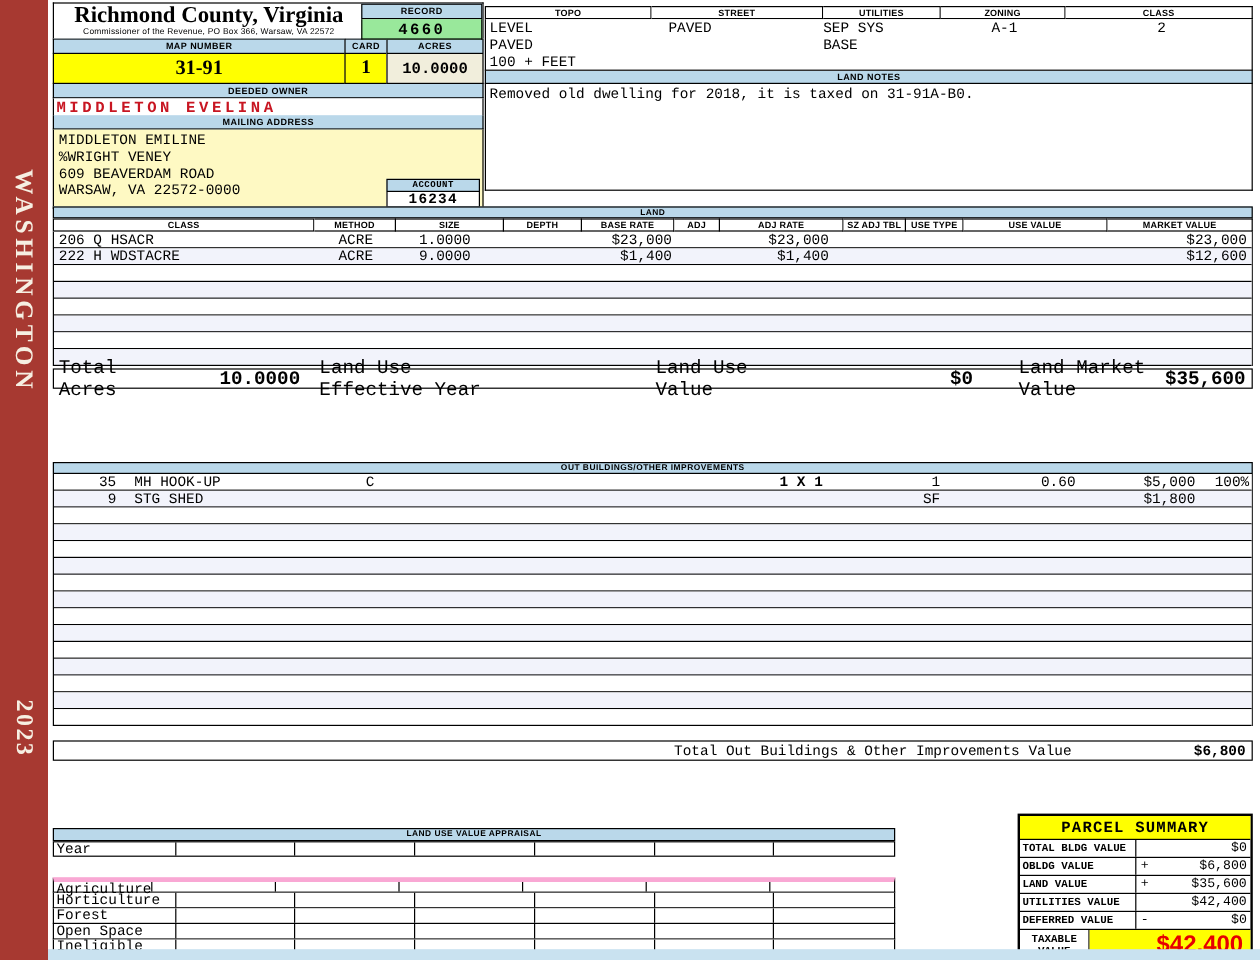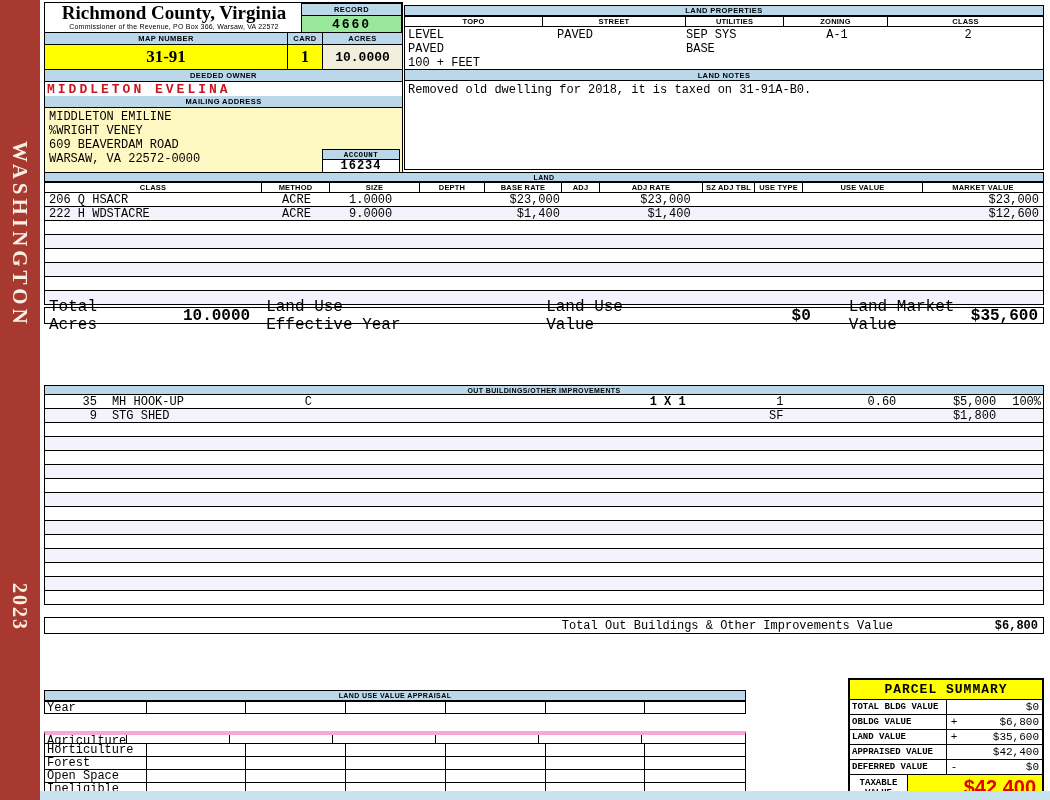--- a/index.html
+++ b/index.html
@@ -167,21 +167,20 @@
       <div>609 BEAVERDAM ROAD</div>
       <div>WARSAW, VA 22572-0000</div>
       <div class="account-box">
         <div class="bar">ACCOUNT</div>
         <div class="account-val mono">16234</div>
       </div>
     </div>
   </div>
 
   <div class="right-panel">
-    <div class="bar rp-title">LAND PROPERTIES</div>
     <div class="rp-cols">
       <div class="hcell" style="width:139px">TOPO</div>
       <div class="hcell" style="width:143px">STREET</div>
       <div class="hcell" style="width:98px">UTILITIES</div>
       <div class="hcell" style="width:104px">ZONING</div>
       <div class="hcell" style="width:156px">CLASS</div>
     </div>
     <div class="rp-values mono">
       <div class="rp-topo">
         <div>LEVEL</div>
@@ -394,21 +393,21 @@
       <div class="ps-label mono">OBLDG VALUE</div>
       <div class="ps-sign mono">+</div>
       <div class="ps-val mono">$6,800</div>
     </div>
     <div class="ps-row">
       <div class="ps-label mono">LAND VALUE</div>
       <div class="ps-sign mono">+</div>
       <div class="ps-val mono">$35,600</div>
     </div>
     <div class="ps-row">
-      <div class="ps-label mono">APPRAISED VALUE</div>
+      <div class="ps-label mono">UTILITIES VALUE</div>
       <div class="ps-sign mono"></div>
       <div class="ps-val mono">$42,400</div>
     </div>
     <div class="ps-row">
       <div class="ps-label mono">DEFERRED VALUE</div>
       <div class="ps-sign mono">-</div>
       <div class="ps-val mono">$0</div>
     </div>
     <div class="tax-row">
       <div class="tax-label mono">

